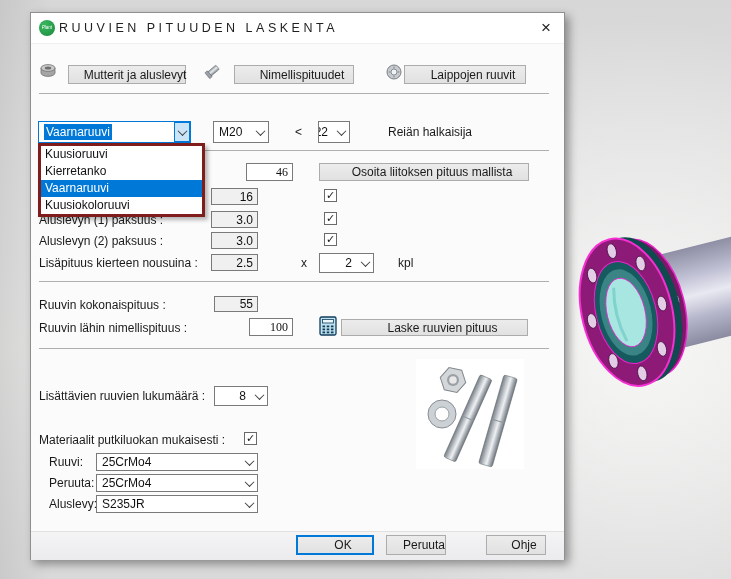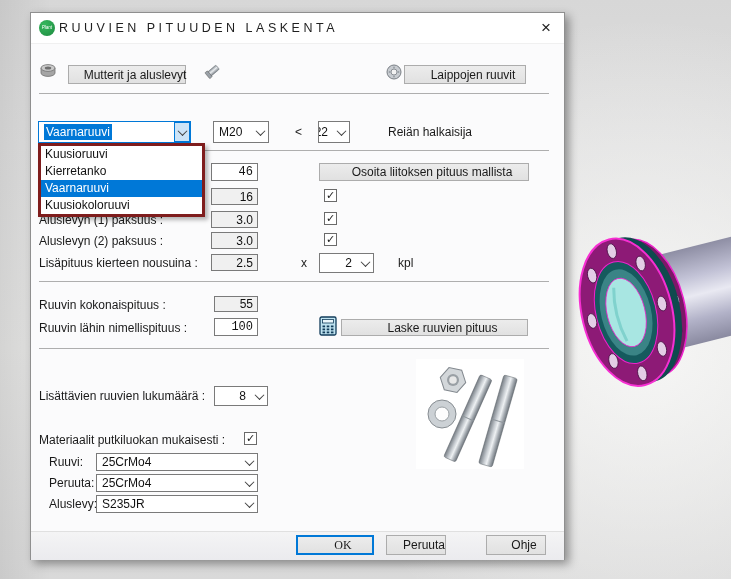--- a/index.html
+++ b/index.html
@@ -18,24 +18,24 @@
   }
   .titlebar{position:absolute;left:0;top:0;width:100%;height:30px;background:#ffffff;border-bottom:1px solid #f0f0f0;}
   .appicon{position:absolute;left:8px;top:7px;width:16px;height:16px;border-radius:50%;
     background:radial-gradient(circle at 35% 30%, #37b85e, #1d8a3f);color:#fff;
     font-size:4.5px;font-style:italic;text-align:center;line-height:16px;}
   .title{position:absolute;left:28px;top:8px;font-size:12.5px;letter-spacing:3.5px;color:#1f1f1f;white-space:nowrap;}
   .closebtn{position:absolute;right:6px;top:4px;width:24px;height:22px;text-align:center;line-height:22px;font-size:17px;color:#222;}
   .lbl{position:absolute;font-size:12px;color:#1a1a1a;white-space:nowrap;}
   .btn{position:absolute;background:linear-gradient(#ececec,#e1e1e1);border:1px solid #acacac;
     font-size:12px;color:#1a1a1a;box-sizing:border-box;display:flex;align-items:center;justify-content:center;white-space:nowrap;padding-left:16px;}
-  .btn-ok{border:2px solid #0078d7;font-family:Liberation Serif, serif;}
+  .btn-ok{border:2px solid #0078d7;}
   .tbox{position:absolute;border:1px solid #7a7a7a;background:#fff;font-size:12px;color:#111;
     text-align:right;padding:0 4px;box-sizing:border-box;display:flex;align-items:center;justify-content:flex-end;}
-  input.tbox{font-family:Liberation Mono, monospace;}
+  input.tbox{font-family:Liberation Serif, serif;margin-left:35px;}
   .ro{background:#f0f0f0;}
   .combo{position:absolute;background:#fff;border:1px solid #7a7a7a;box-sizing:border-box;
     font-size:12px;color:#111;display:flex;align-items:stretch;}
   .combo .val{flex:1;padding:0 5px;white-space:nowrap;overflow:hidden;display:flex;align-items:center;}
   .combo .val.num{justify-content:flex-end;}
   .combo .chevbox{width:16px;display:flex;align-items:center;justify-content:center;}
   .chev{width:6px;height:6px;border-right:1.4px solid #404040;border-bottom:1.4px solid #404040;
     transform:rotate(45deg) translate(-1px,-1px);}
   .combo.focused{border-color:#0078d7;}
   .combo.focused .chevbox{background:#cce4f7;box-shadow:inset 0 0 0 1px #0078d7;}
@@ -77,20 +77,21 @@
       <stop offset="0" stop-color="#8d949b"></stop>
           <stop offset="0.45" stop-color="#e9ecef"></stop>
           <stop offset="1" stop-color="#7e858c"></stop>
     </linearGradient>
       </defs>
     <g transform="rotate(-40 10 10)">
       <rect x="5" y="7.3" width="11" height="5.4" rx="1" fill="url(#metal)" stroke="#6f747a" stroke-width="0.6"></rect>
       <rect x="2.6" y="6.2" width="3.2" height="7.6" rx="0.6" fill="#9aa1a8" stroke="#666" stroke-width="0.6"></rect>
     </g>
   </svg>
+  <div class="btn" style="left:203px;top:52px;width:120px;height:19px">Nimellispituudet</div>
 
   <svg class="icon" style="left:354px;top:50px" width="18" height="18" viewBox="0 0 18 18">
     <circle cx="9" cy="9" r="7" fill="#c7cbd0" stroke="#7a7f85"></circle>
     <circle cx="9" cy="9" r="3" fill="#f2f2f2" stroke="#8a8f95"></circle>
     <circle cx="9" cy="4.6" r="1" fill="#9aa0a6"></circle>
       <circle cx="13.4" cy="9" r="1" fill="#9aa0a6"></circle>
     <circle cx="9" cy="13.4" r="1" fill="#9aa0a6"></circle>
       <circle cx="4.6" cy="9" r="1" fill="#9aa0a6"></circle>
   </svg>
   <div class="btn" style="left:373px;top:52px;width:122px;height:19px">Laippojen ruuvit</div>

